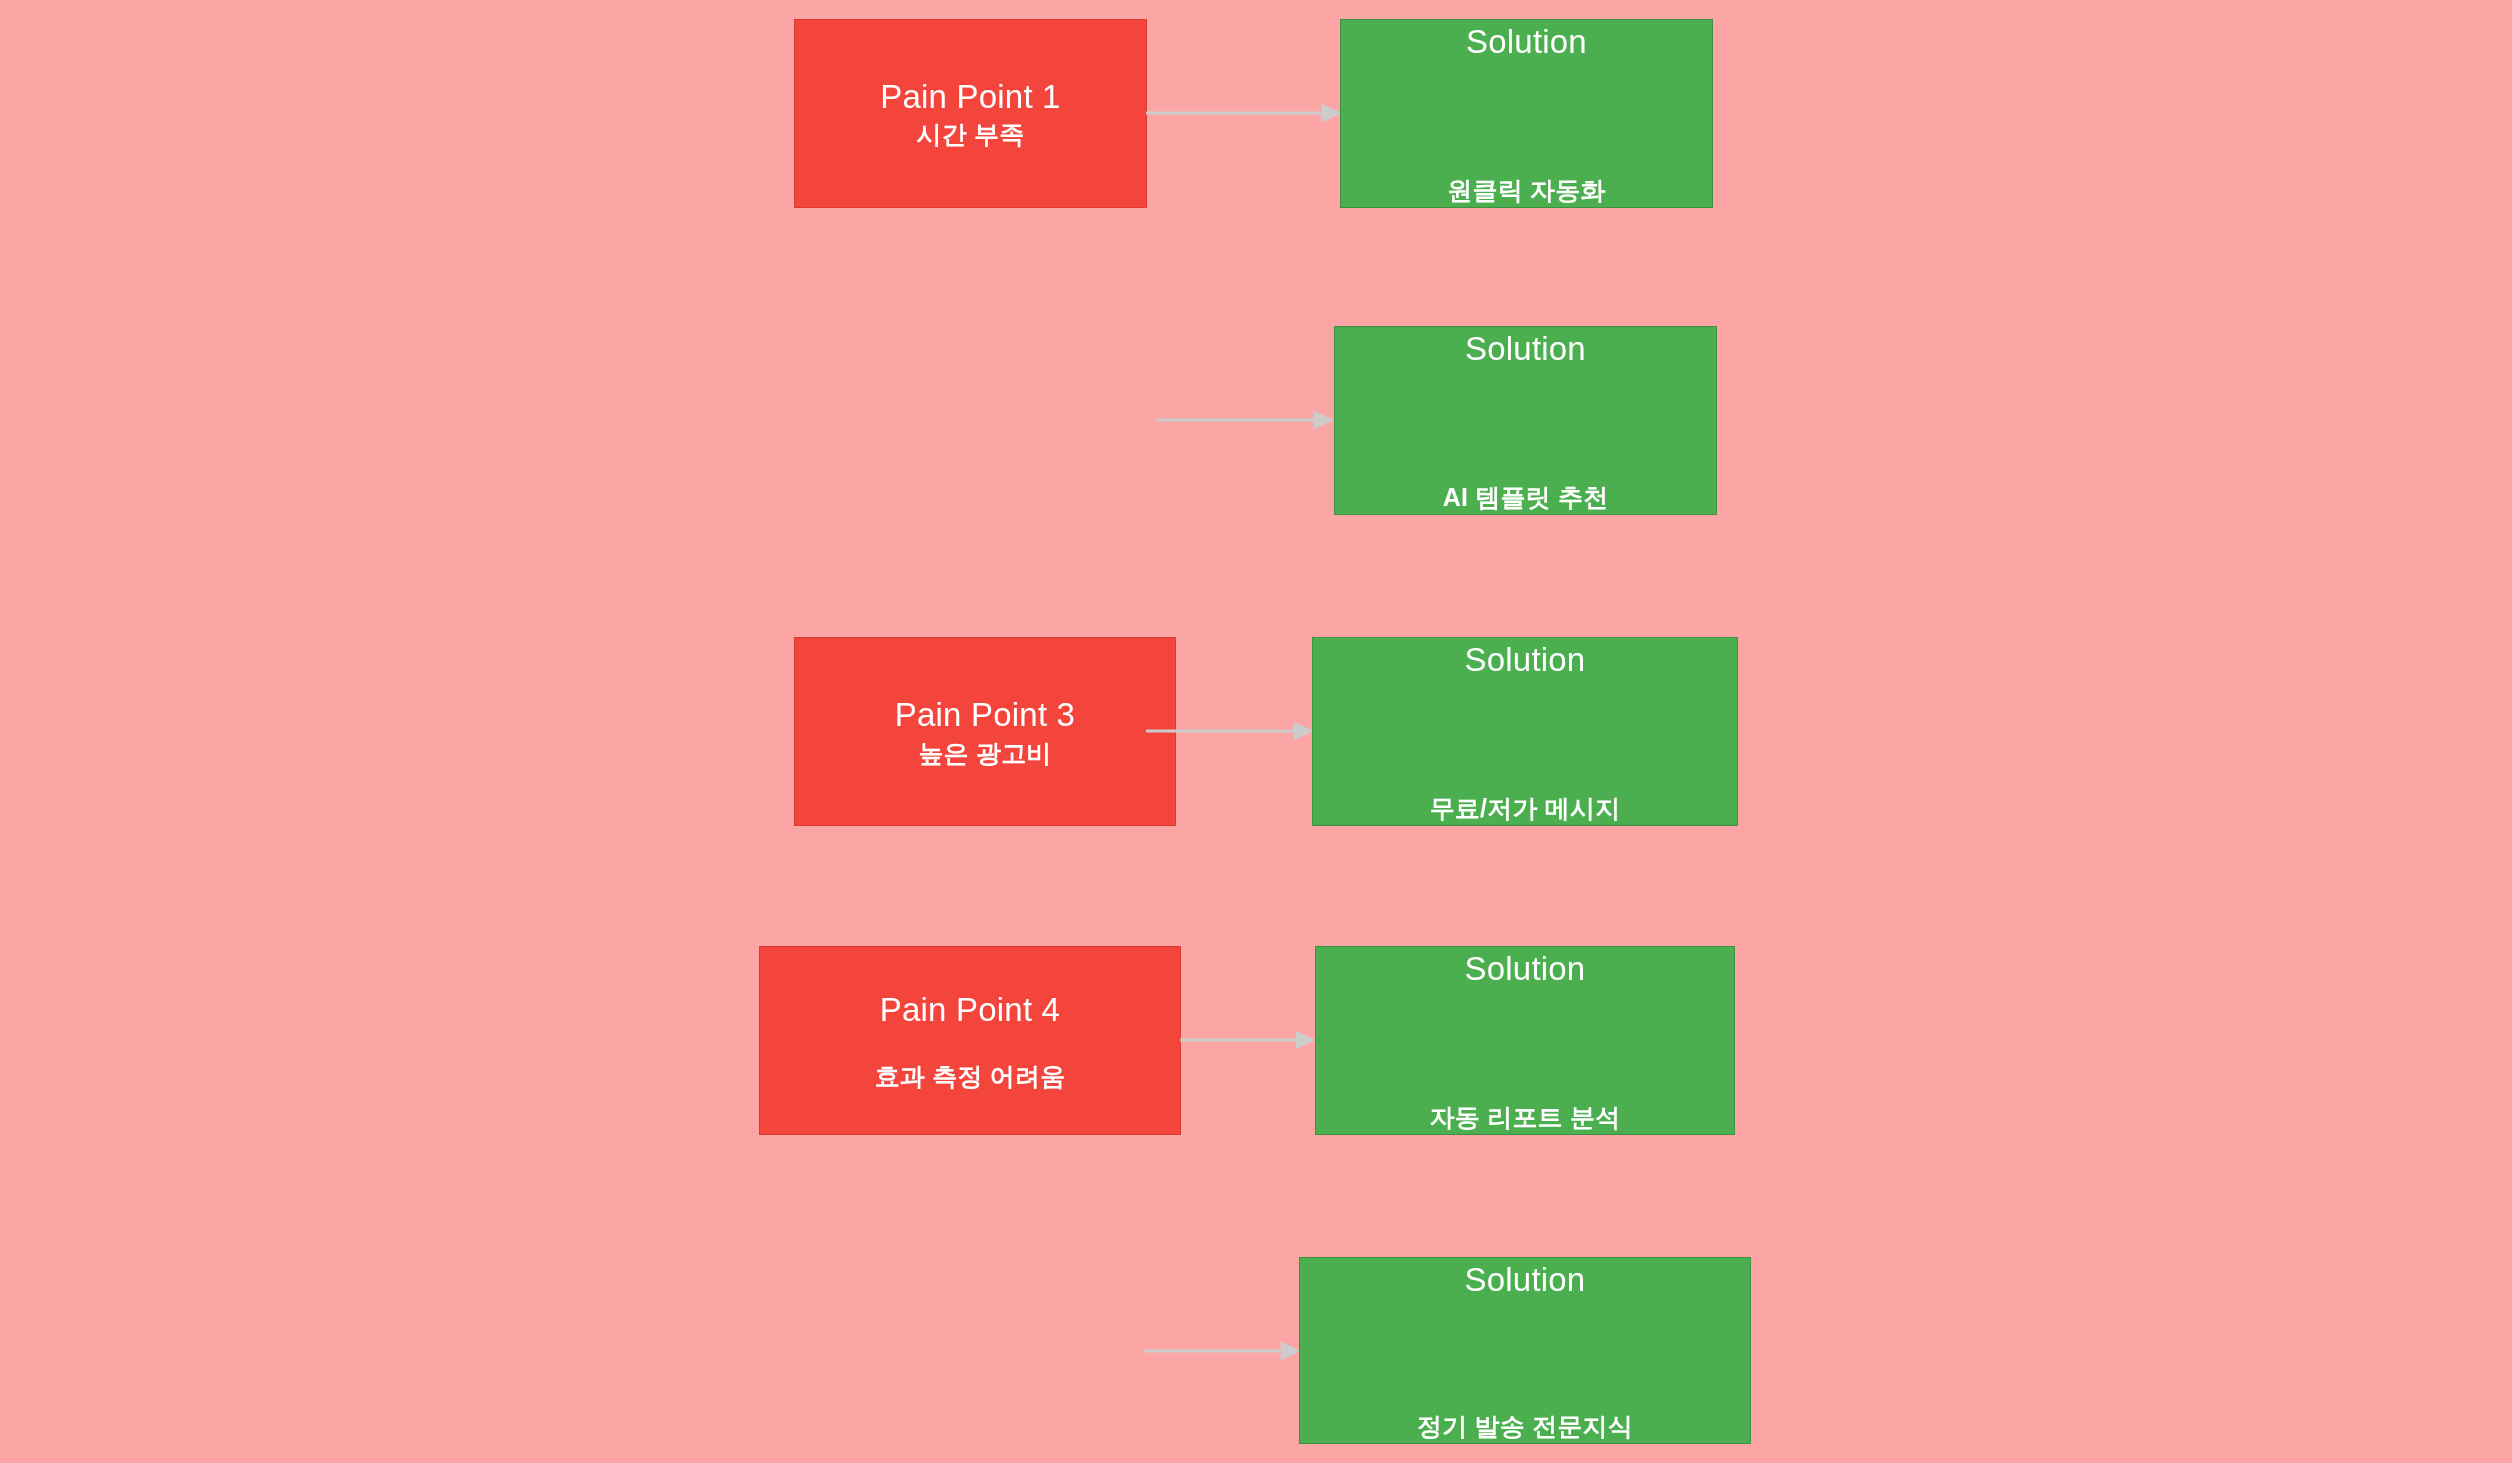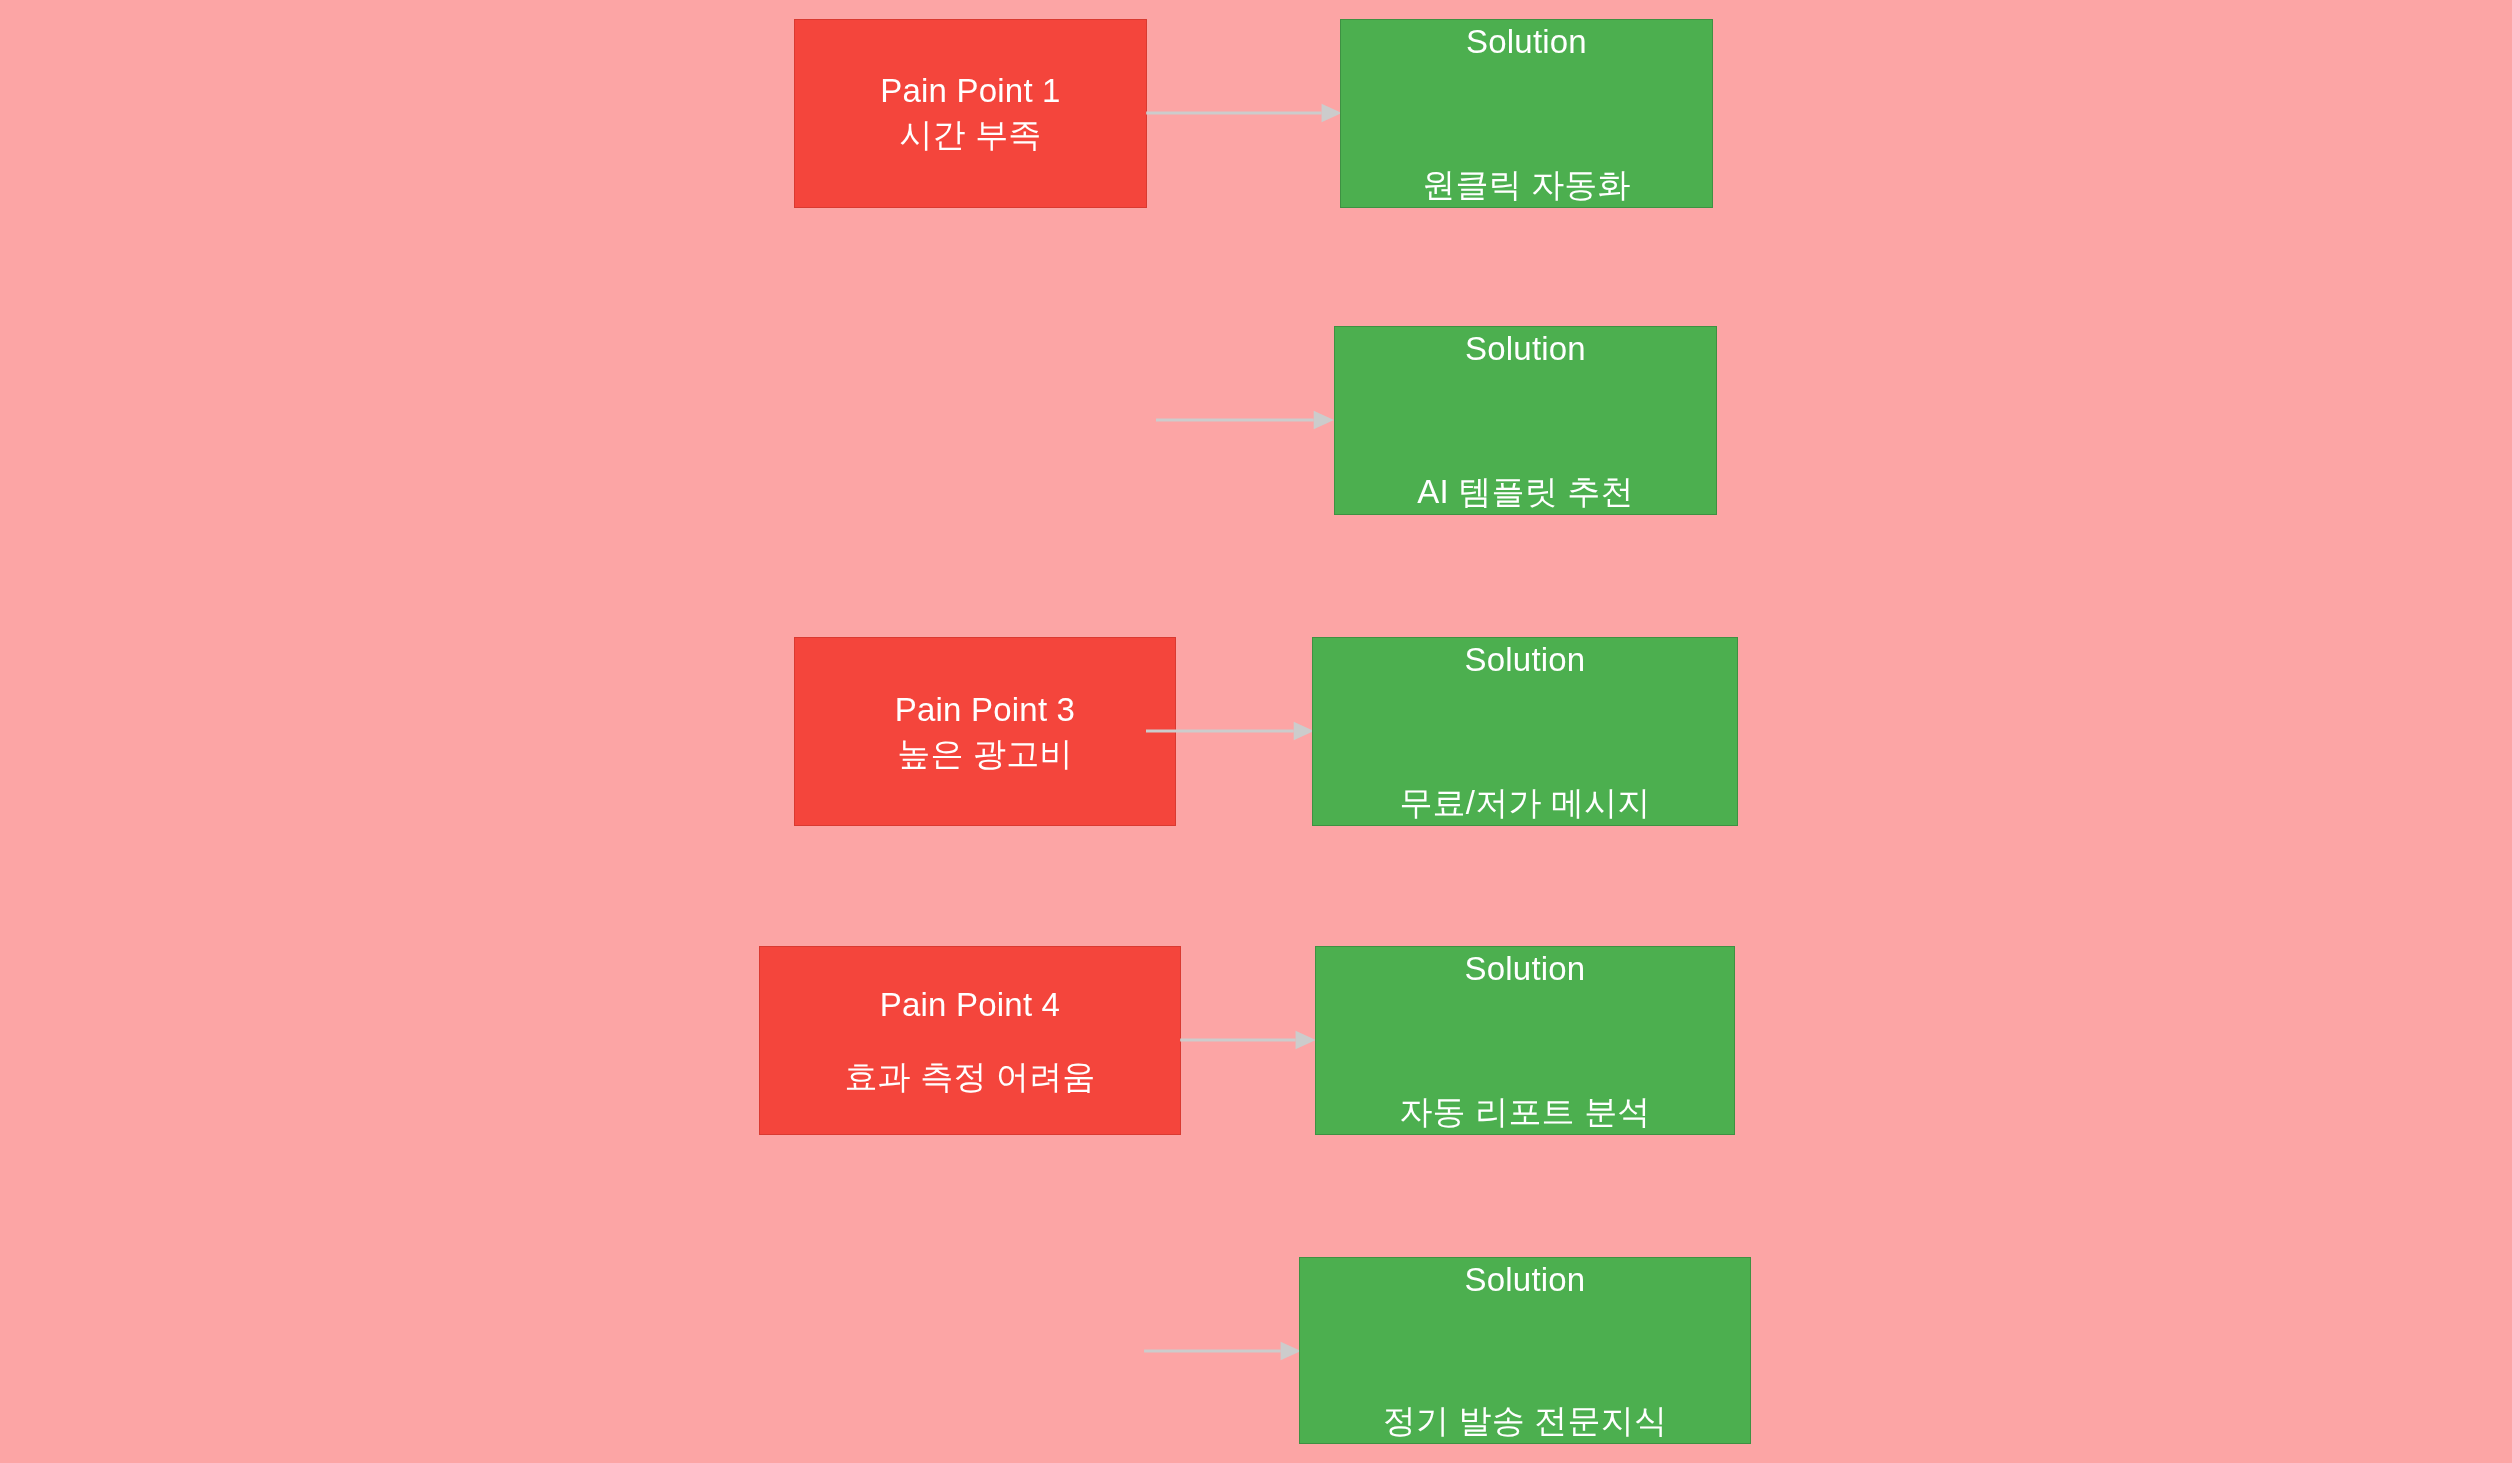--- a/index.html
+++ b/index.html
@@ -21,21 +21,21 @@
     display: flex;
     flex-direction: column;
     align-items: center;
     justify-content: center;
     text-align: center;
     color: #FFFFFF;
     line-height: 1.32;
     letter-spacing: 0.2px;
   }
   .node .line1 { display: block; font-size: 33px; font-weight: 400; }
-  .node .line2 { display: block; font-size: 33px; font-weight: 400; }
+  .node .line2 { display: block; font-size: 25px; font-weight: 700; }
   .node.pain {
     background: #F4453C;
     border: 1.8px solid #D93A31;
   }
   .node.solution {
     background: #4CAF4F;
     border: 1.8px solid #3E9142;
     justify-content: space-between;
   }
   .edge {

